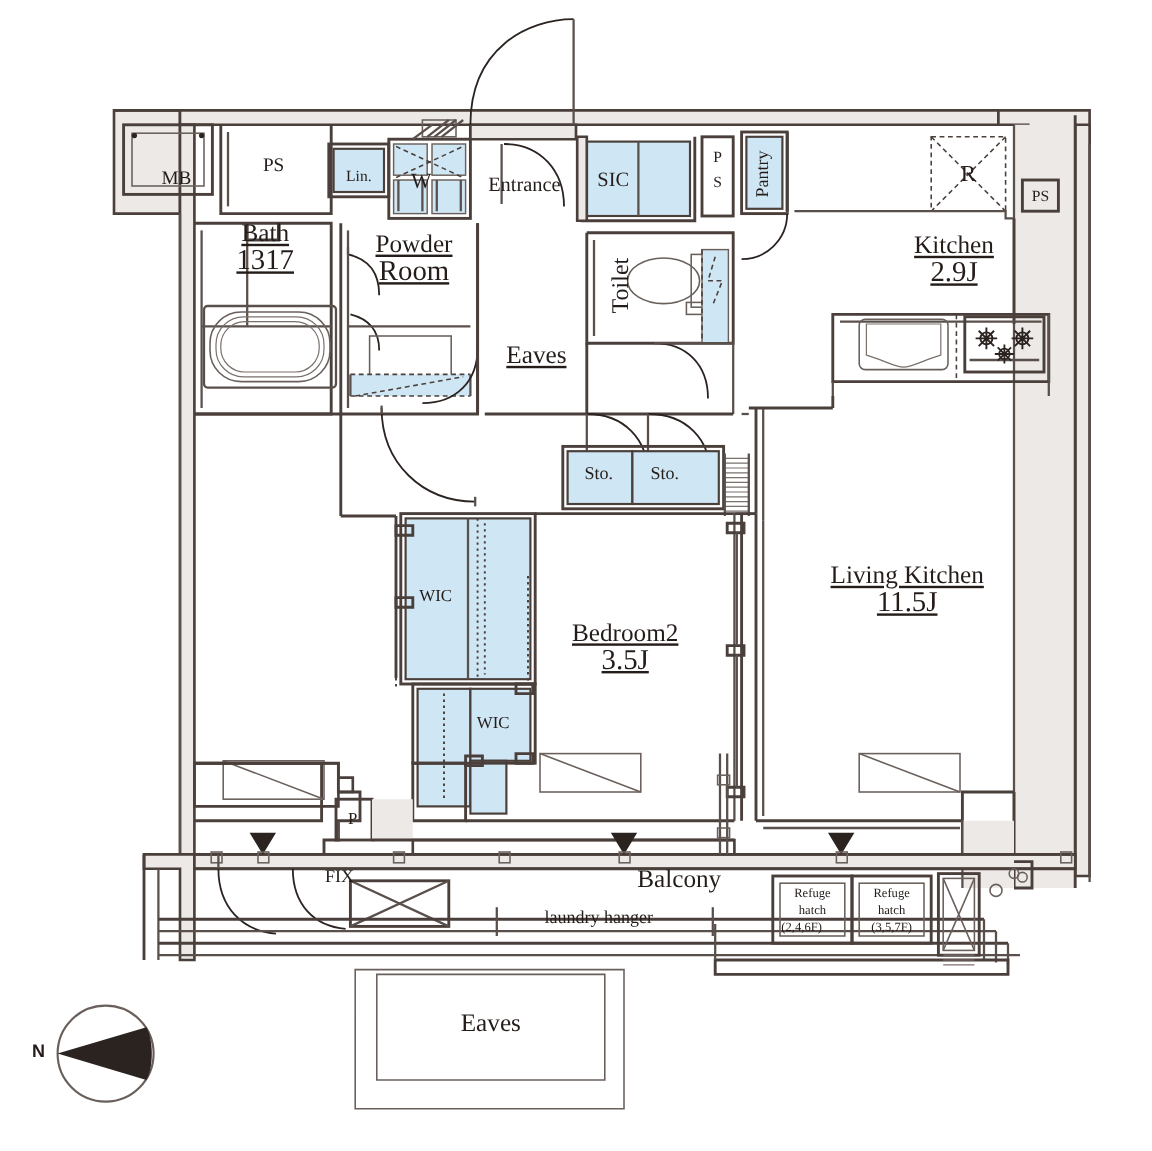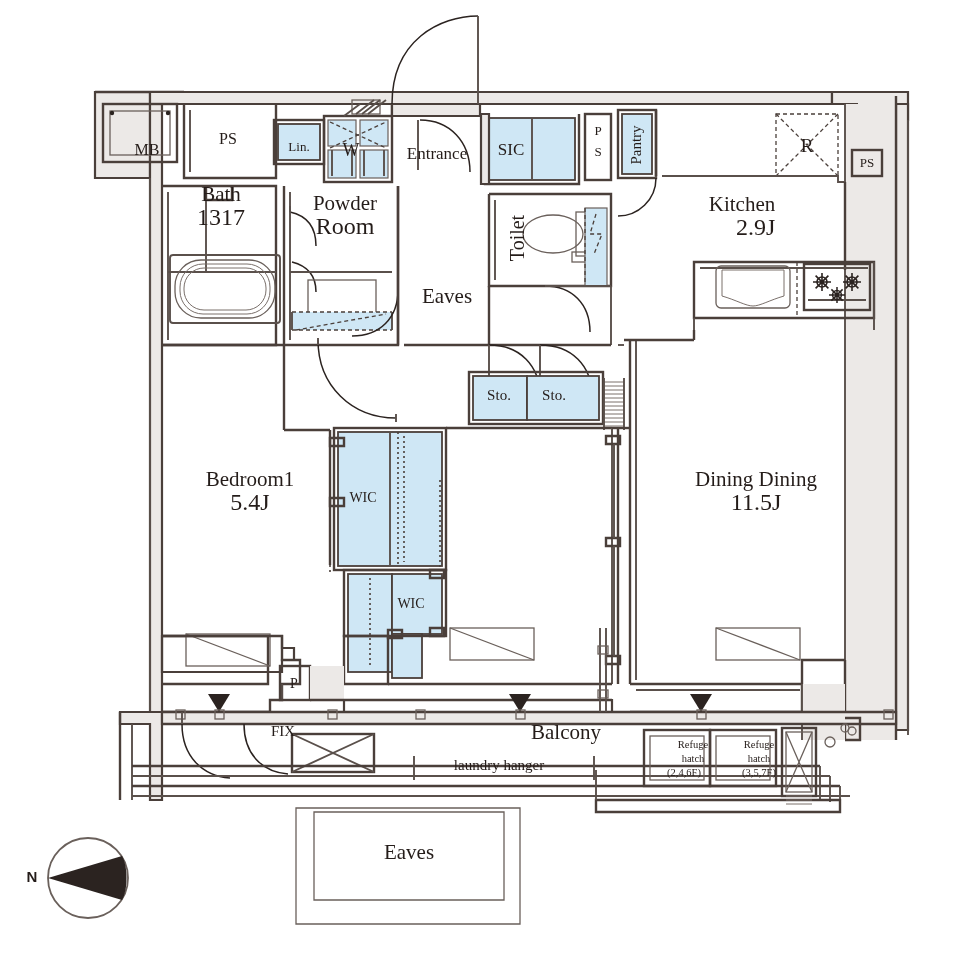--- a/index.html
+++ b/index.html
@@ -3,25 +3,25 @@
 <meta charset="utf-8">
 <style>
   html,body{margin:0;padding:0;background:#ffffff;}
   body{width:960px;height:959px;overflow:hidden;font-family:"Liberation Serif",serif;color:#241c19;}
   #stage{position:relative;width:960px;height:959px;}
   svg#plan{position:absolute;left:0;top:0;width:960px;height:959px;display:block;}
 
   .lbl{position:absolute;white-space:nowrap;font-family:"Liberation Serif",serif;color:#241c19;
        line-height:1.06;text-align:center;transform:translate(-50%,-50%);pointer-events:none;}
   .lbl.rot{transform:translate(-50%,-50%) rotate(-90deg);}
-  .room{font-size:21px;}
+  .room{font-size:21px;text-decoration:underline;}
   .room .area{display:block;font-size:24px;}
   .sm{font-size:16px;}
   .xs{font-size:13px;}
-  .xxs{font-size:10.5px;padding-left:32px;}
+  .xxs{font-size:10.5px;}
   .wic{font-size:14px;font-family:Liberation Serif, serif;}
   .compassN{font-size:15px;font-weight:bold;font-family:"Liberation Sans",sans-serif;}
 </style>
 </head>
 <body>
 
 <div id="stage">
 
 <svg id="plan" viewBox="0 0 960 959">
   <defs>
@@ -355,42 +355,42 @@
 </div>
 
 <div class="lbl sm" style="left:437px;top:154px;font-size:17px;">Entrance</div>
 <div class="lbl sm" style="left:511px;top:150px;font-size:17px;">SIC</div>
 <div class="lbl xs" style="left:598px;top:131px;">P</div>
 <div class="lbl xs" style="left:598px;top:152px;">S</div>
 <div class="lbl xs rot" style="left:637px;top:145px;font-size:15px;">Pantry</div>
 <div class="lbl sm" style="left:807px;top:146px;font-size:19px;">R</div>
 <div class="lbl xs" style="left:867px;top:163px;">PS</div>
 
-<div class="lbl room" style="left:742px;top:217px;text-align:right;">
+<div class="lbl room" style="left:795px;top:217px;">
   <span>Kitchen</span>
   <span class="area">2.9J</span>
 </div>
 
 <div class="lbl rot" style="left:518px;top:238px;font-size:20px;">Toilet</div>
 <div class="lbl room" style="left:447px;top:296px;">Eaves</div>
 
 <div class="lbl xs" style="left:499px;top:396px;font-size:15px;">Sto.</div>
 <div class="lbl xs" style="left:554px;top:396px;font-size:15px;">Sto.</div>
 
-<div class="lbl room" style="left:250px;top:492px;">
-  <span>Bedroom1</span>
-  <span class="area">5.4J</span>
-</div>
 
 <div class="lbl wic" style="left:363px;top:498px;">WIC</div>
 <div class="lbl wic" style="left:411px;top:604px;">WIC</div>
 
+<div class="lbl room" style="left:521px;top:540px;">
+  <span>Bedroom2</span>
+  <span class="area">3.5J</span>
+</div>
 
 <div class="lbl room" style="left:756px;top:492px;">
-  <span>Dining Dining</span>
+  <span>Living Kitchen</span>
   <span class="area">11.5J</span>
 </div>
 
 <div class="lbl xs" style="left:294px;top:684px;font-size:14px;">P</div>
 <div class="lbl xs" style="left:259px;top:732px;font-size:15px;margin-left:24px;">FIX</div>
 <div class="lbl sm" style="left:566px;top:732px;font-size:21px;">Balcony</div>
 <div class="lbl xs" style="left:499px;top:766px;font-size:15px;">laundry hanger</div>
 
 <div class="lbl xxs" style="left:677px;top:745px;">Refuge</div>
 <div class="lbl xxs" style="left:677px;top:759px;">hatch</div>

